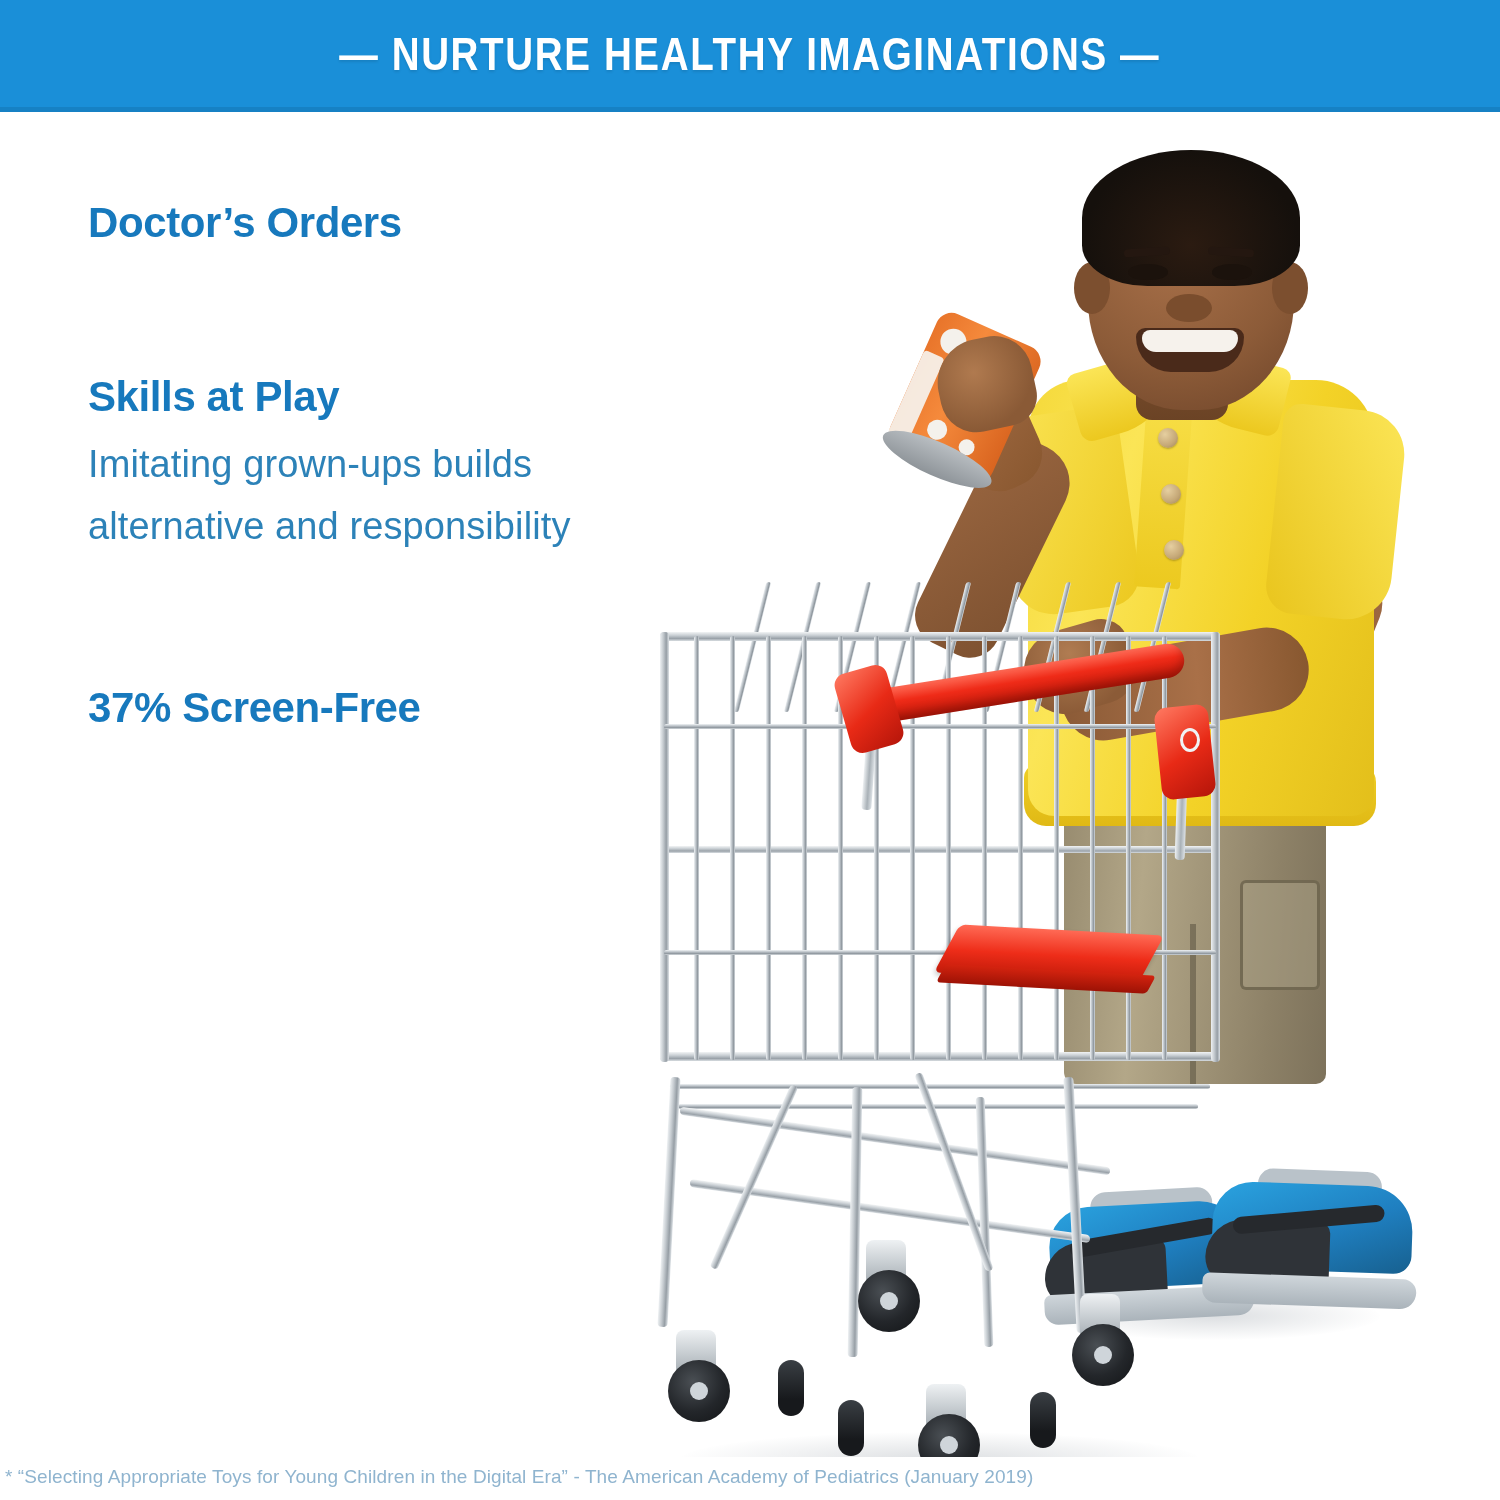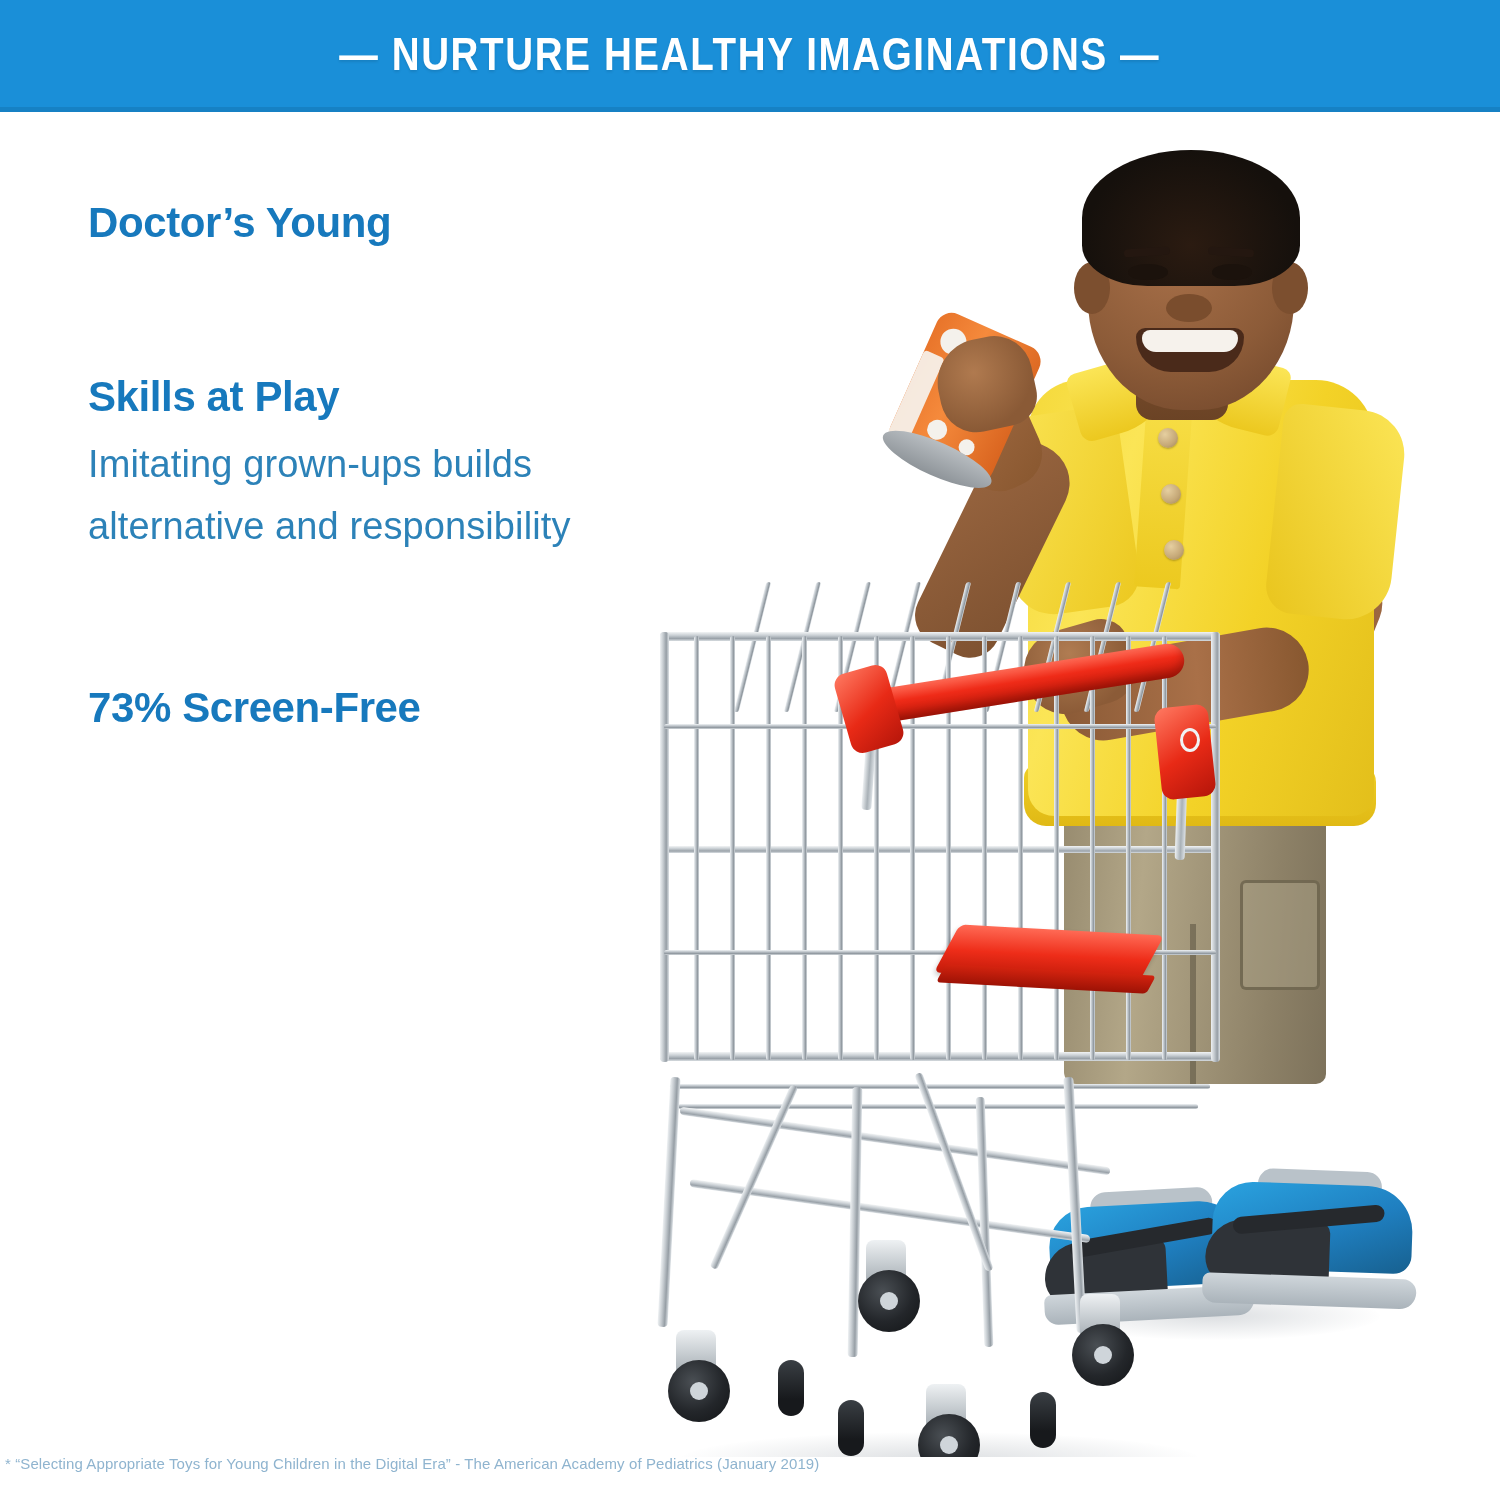--- a/index.html
+++ b/index.html
@@ -72,23 +72,23 @@
   .feature-body sup {
     font-size: 0.62em;
     vertical-align: super;
     line-height: 0;
   }
 
   
   #footnote {
     position: absolute;
     left: 5px;
-    bottom: 28px;
+    bottom: 12px;
     color: #8fb4cf;
-    font-size: 15px;
+    font-size: 19px;
     font-weight: 300;
     letter-spacing: 0.1px;
     white-space: nowrap;
   }
 
   
   #photo {
     position: absolute;
     left: 620px;
     top: 112px;
@@ -515,30 +515,30 @@
 
 <div id="page">
 
   <div id="header-banner">
     <div id="header-title">— NURTURE HEALTHY IMAGINATIONS —</div>
   </div>
 
   <div id="copy-column">
 
     <div class="feature-block">
-      <h2 class="feature-heading">Doctor’s Young</h2>
+      <h2 class="feature-heading">Doctor’s Orders</h2>
     </div>
 
     <div class="feature-block">
       <h2 class="feature-heading">Skills at Play</h2>
       <p class="feature-body">Imitating grown-ups builds alternative and responsibility</p>
     </div>
 
     <div class="feature-block">
-      <h2 class="feature-heading">73% Screen-Free</h2>
+      <h2 class="feature-heading">37% Screen-Free</h2>
     </div>
 
   </div>
 
   <div id="footnote">* “Selecting Appropriate Toys for Young Children in the Digital Era” -  The American Academy of Pediatrics (January 2019)</div>
 
   <div id="photo">
 
     <div class="ground-shadow" id="shadow-main"></div>
     <div class="ground-shadow" id="shadow-feet"></div>

